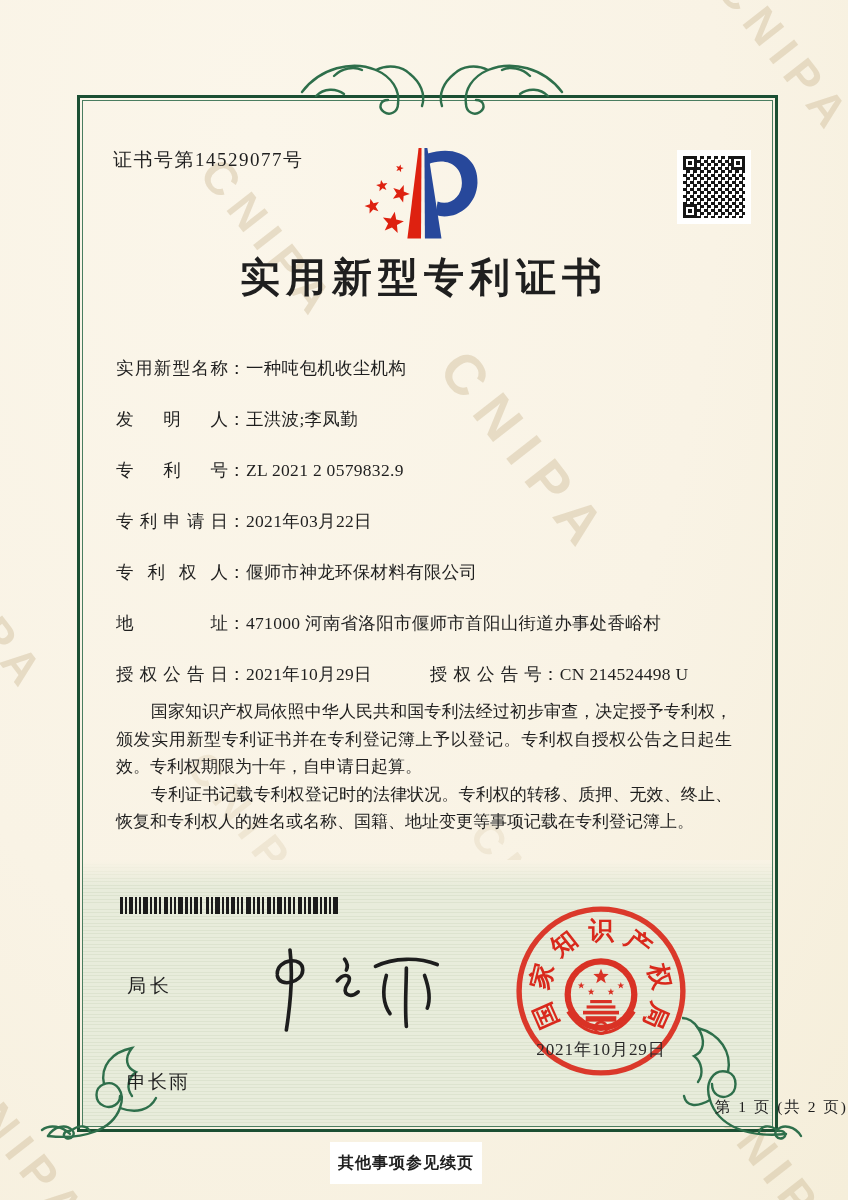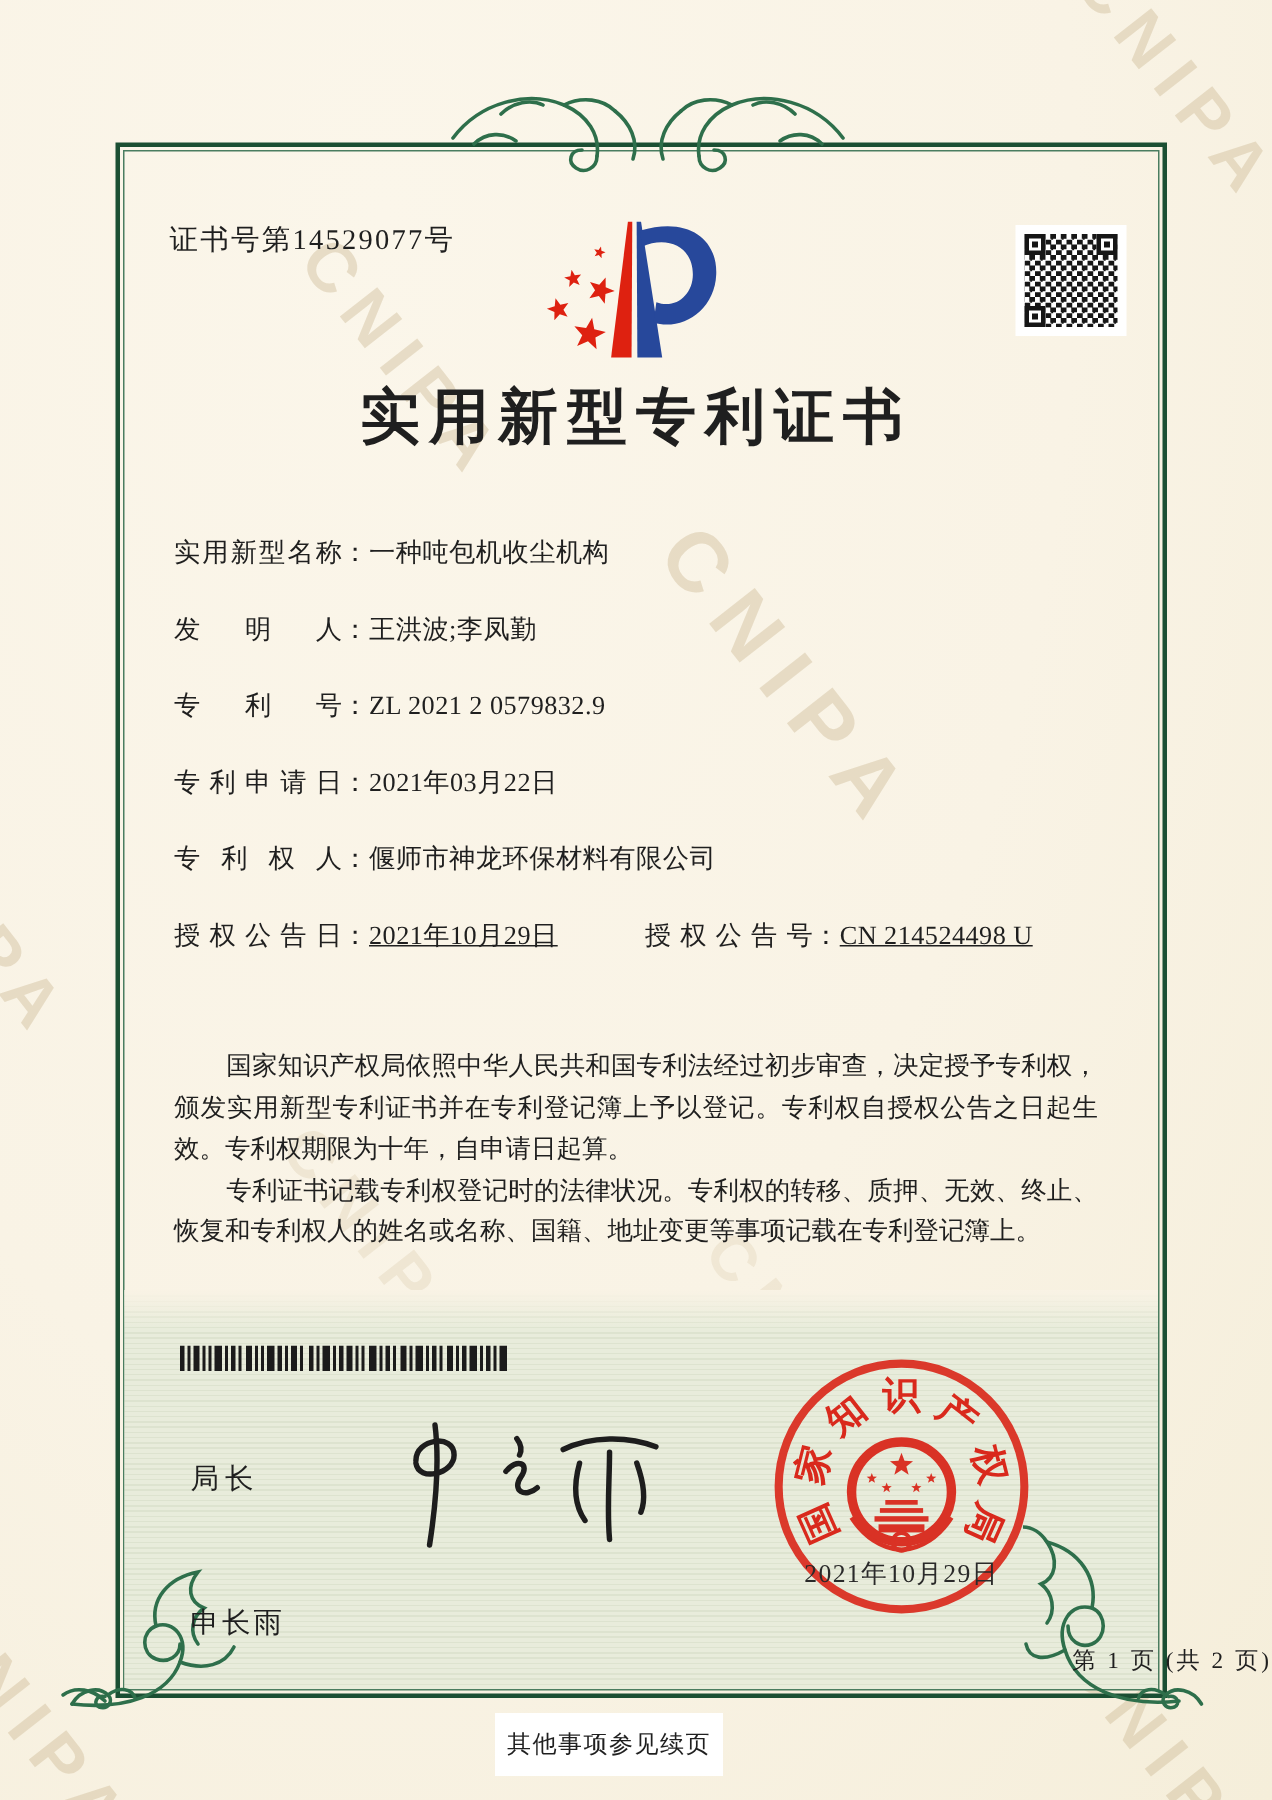--- a/index.html
+++ b/index.html
@@ -56,37 +56,37 @@
   .title {
     position:absolute; left:0; right:0; top:250px; z-index:4; text-align:center;
     font-size:40px; font-weight:bold; letter-spacing:6px;
   }
   
   .fields { position:absolute; left:116px; top:356px; width:620px; z-index:4; font-size:17.5px; }
   .frow { height:24px; margin-bottom:27px; white-space:nowrap; }
   .lbl { display:inline-block; width:112px; text-align:justify; text-align-last:justify; vertical-align:top; }
   .col { display:inline-block; width:18px; }
   .val { letter-spacing:0.3px; }
-  .grant { display:flex;text-decoration:underline; }
+  .grant { display:flex; }
   .g2 { margin-left:58px; }
   
   .bodytxt { position:absolute; left:116px; top:699px; width:616px; z-index:4;
     font-size:17px; line-height:27.6px; text-align:justify;font-family:Liberation Mono, monospace; }
   .bodytxt p { text-indent:2.05em; }
   
   .barcode { position:absolute; left:120px; top:897px; z-index:4; }
   .role { position:absolute; left:127px; top:973px;  z-index:4; font-size:19px; letter-spacing:4px; }
   .sname { position:absolute; left:127px; top:1069px; z-index:4; font-size:19px; letter-spacing:2px; }
   .sig { position:absolute; left:250px; top:940px; z-index:5; }
   .seal { position:absolute; left:511px; top:901px; z-index:5; }
   .seal text { font-family:"Liberation Serif","DejaVu Serif",serif; }
   .pageinfo { position:absolute; left:0; right:0; top:1097px; z-index:4; text-align:right;
     font-size:15.5px; letter-spacing:2px; }
   .strip { position:absolute; left:330px; top:1142px; width:152px; height:42px; background:#fff;
-    z-index:4; display:flex; align-items:center; justify-content:center; font-size:16px; letter-spacing:1px; }
+    z-index:4; display:flex; align-items:center; justify-content:center; font-size:16px; letter-spacing:1px;font-weight:bold; }
 </style>
 </head>
 <body>
 
 <div class="page">
 
   <div class="wm wm1">CNIPA</div>
   <div class="wm wm2">CNIPA</div>
   <div class="wm wm3">CNIPA</div>
   <div class="wm wm4">CNIPA</div>
@@ -183,20 +183,23 @@
       <span class="lbl">发明人</span><span class="col">：</span><span class="val">王洪波;李凤勤</span>
     </div>
     <div class="frow">
       <span class="lbl">专利号</span><span class="col">：</span><span class="val">ZL 2021 2 0579832.9</span>
     </div>
     <div class="frow">
       <span class="lbl">专利申请日</span><span class="col">：</span><span class="val">2021年03月22日</span>
     </div>
     <div class="frow">
       <span class="lbl">专利权人</span><span class="col">：</span><span class="val">偃师市神龙环保材料有限公司</span>
+    </div>
+    <div class="frow">
+      <span class="lbl">地址</span><span class="col">：</span><span class="val">471000 河南省洛阳市偃师市首阳山街道办事处香峪村</span>
     </div>
     <div class="frow grant">
       <span>
         <span class="lbl">授权公告日</span><span class="col">：</span><span class="val">2021年10月29日</span>
       </span>
       <span class="g2">
         <span class="lbl">授权公告号</span><span class="col">：</span><span class="val">CN 214524498 U</span>
       </span>
     </div>
   </div>

